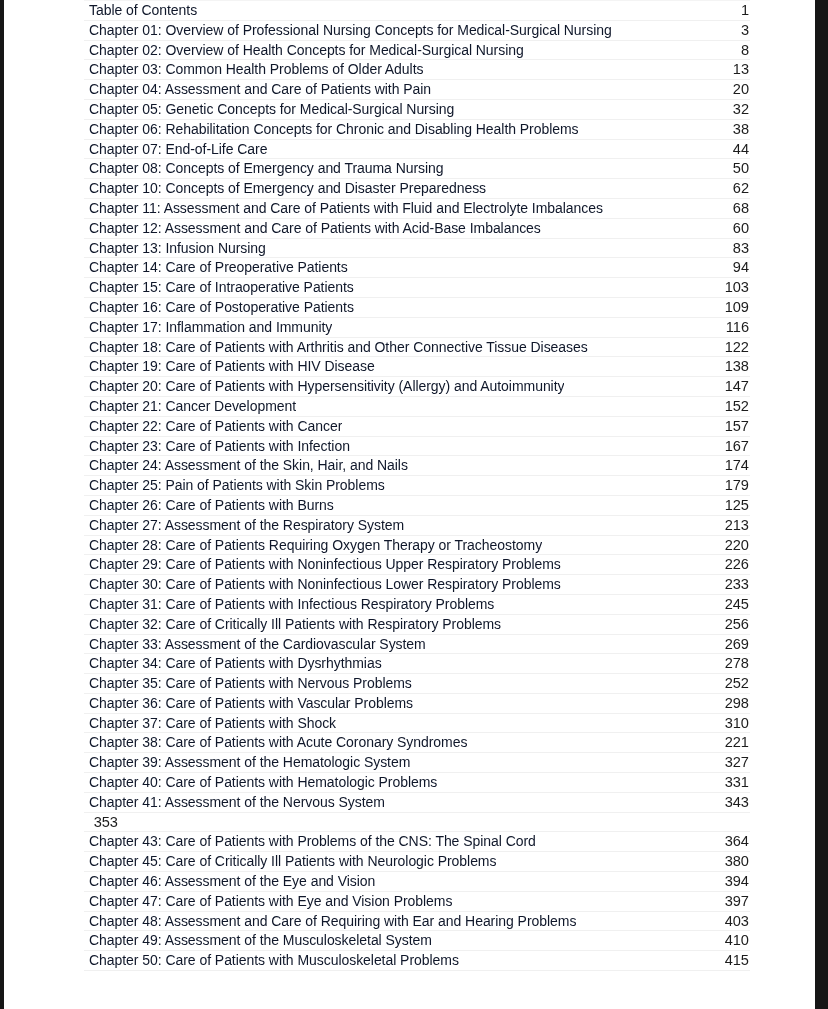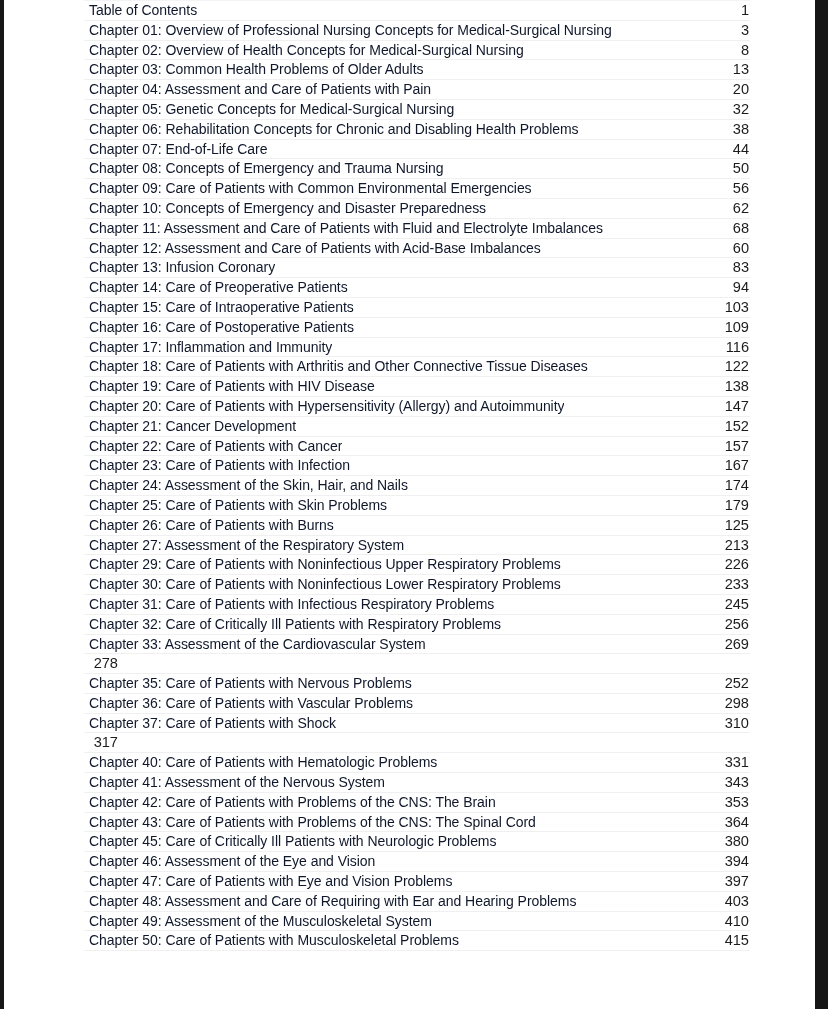--- a/index.html
+++ b/index.html
@@ -108,37 +108,33 @@
       </div>
       <div class="toc-row">
         <span class="toc-title">Chapter 07: End-of-Life Care</span>
         <span class="toc-page">44</span>
       </div>
       <div class="toc-row">
         <span class="toc-title">Chapter 08: Concepts of Emergency and Trauma Nursing</span>
         <span class="toc-page">50</span>
       </div>
       <div class="toc-row">
-        <span class="toc-title">Chapter 09: Care of Patients with Common Environmental Emergencies</span>
-        <span class="toc-page">56</span>
-      </div>
-      <div class="toc-row">
         <span class="toc-title">Chapter 10: Concepts of Emergency and Disaster Preparedness</span>
         <span class="toc-page">62</span>
       </div>
       <div class="toc-row">
         <span class="toc-title">Chapter 11: Assessment and Care of Patients with Fluid and Electrolyte Imbalances</span>
         <span class="toc-page">68</span>
       </div>
       <div class="toc-row">
         <span class="toc-title">Chapter 12: Assessment and Care of Patients with Acid-Base Imbalances</span>
         <span class="toc-page">60</span>
       </div>
       <div class="toc-row">
-        <span class="toc-title">Chapter 13: Infusion Coronary</span>
+        <span class="toc-title">Chapter 13: Infusion Nursing</span>
         <span class="toc-page">83</span>
       </div>
       <div class="toc-row">
         <span class="toc-title">Chapter 14: Care of Preoperative Patients</span>
         <span class="toc-page">94</span>
       </div>
       <div class="toc-row">
         <span class="toc-title">Chapter 15: Care of Intraoperative Patients</span>
         <span class="toc-page">103</span>
       </div>
@@ -172,79 +168,88 @@
       </div>
       <div class="toc-row">
         <span class="toc-title">Chapter 23: Care of Patients with Infection</span>
         <span class="toc-page">167</span>
       </div>
       <div class="toc-row">
         <span class="toc-title">Chapter 24: Assessment of the Skin, Hair, and Nails</span>
         <span class="toc-page">174</span>
       </div>
       <div class="toc-row">
-        <span class="toc-title">Chapter 25: Care of Patients with Skin Problems</span>
+        <span class="toc-title">Chapter 25: Pain of Patients with Skin Problems</span>
         <span class="toc-page">179</span>
       </div>
       <div class="toc-row">
         <span class="toc-title">Chapter 26: Care of Patients with Burns</span>
         <span class="toc-page">125</span>
       </div>
       <div class="toc-row">
         <span class="toc-title">Chapter 27: Assessment of the Respiratory System</span>
         <span class="toc-page">213</span>
       </div>
       <div class="toc-row">
+        <span class="toc-title">Chapter 28: Care of Patients Requiring Oxygen Therapy or Tracheostomy</span>
+        <span class="toc-page">220</span>
+      </div>
+      <div class="toc-row">
         <span class="toc-title">Chapter 29: Care of Patients with Noninfectious Upper Respiratory Problems</span>
         <span class="toc-page">226</span>
       </div>
       <div class="toc-row">
         <span class="toc-title">Chapter 30: Care of Patients with Noninfectious Lower Respiratory Problems</span>
         <span class="toc-page">233</span>
       </div>
       <div class="toc-row">
         <span class="toc-title">Chapter 31: Care of Patients with Infectious Respiratory Problems</span>
         <span class="toc-page">245</span>
       </div>
       <div class="toc-row">
         <span class="toc-title">Chapter 32: Care of Critically Ill Patients with Respiratory Problems</span>
         <span class="toc-page">256</span>
       </div>
       <div class="toc-row">
         <span class="toc-title">Chapter 33: Assessment of the Cardiovascular System</span>
         <span class="toc-page">269</span>
       </div>
       <div class="toc-row">
+        <span class="toc-title">Chapter 34: Care of Patients with Dysrhythmias</span>
         <span class="toc-page">278</span>
       </div>
       <div class="toc-row">
         <span class="toc-title">Chapter 35: Care of Patients with Nervous Problems</span>
         <span class="toc-page">252</span>
       </div>
       <div class="toc-row">
         <span class="toc-title">Chapter 36: Care of Patients with Vascular Problems</span>
         <span class="toc-page">298</span>
       </div>
       <div class="toc-row">
         <span class="toc-title">Chapter 37: Care of Patients with Shock</span>
         <span class="toc-page">310</span>
       </div>
       <div class="toc-row">
-        <span class="toc-page">317</span>
+        <span class="toc-title">Chapter 38: Care of Patients with Acute Coronary Syndromes</span>
+        <span class="toc-page">221</span>
+      </div>
+      <div class="toc-row">
+        <span class="toc-title">Chapter 39: Assessment of the Hematologic System</span>
+        <span class="toc-page">327</span>
       </div>
       <div class="toc-row">
         <span class="toc-title">Chapter 40: Care of Patients with Hematologic Problems</span>
         <span class="toc-page">331</span>
       </div>
       <div class="toc-row">
         <span class="toc-title">Chapter 41: Assessment of the Nervous System</span>
         <span class="toc-page">343</span>
       </div>
       <div class="toc-row">
-        <span class="toc-title">Chapter 42: Care of Patients with Problems of the CNS: The Brain</span>
         <span class="toc-page">353</span>
       </div>
       <div class="toc-row">
         <span class="toc-title">Chapter 43: Care of Patients with Problems of the CNS: The Spinal Cord</span>
         <span class="toc-page">364</span>
       </div>
       <div class="toc-row">
         <span class="toc-title">Chapter 45: Care of Critically Ill Patients with Neurologic Problems</span>
         <span class="toc-page">380</span>
       </div>

